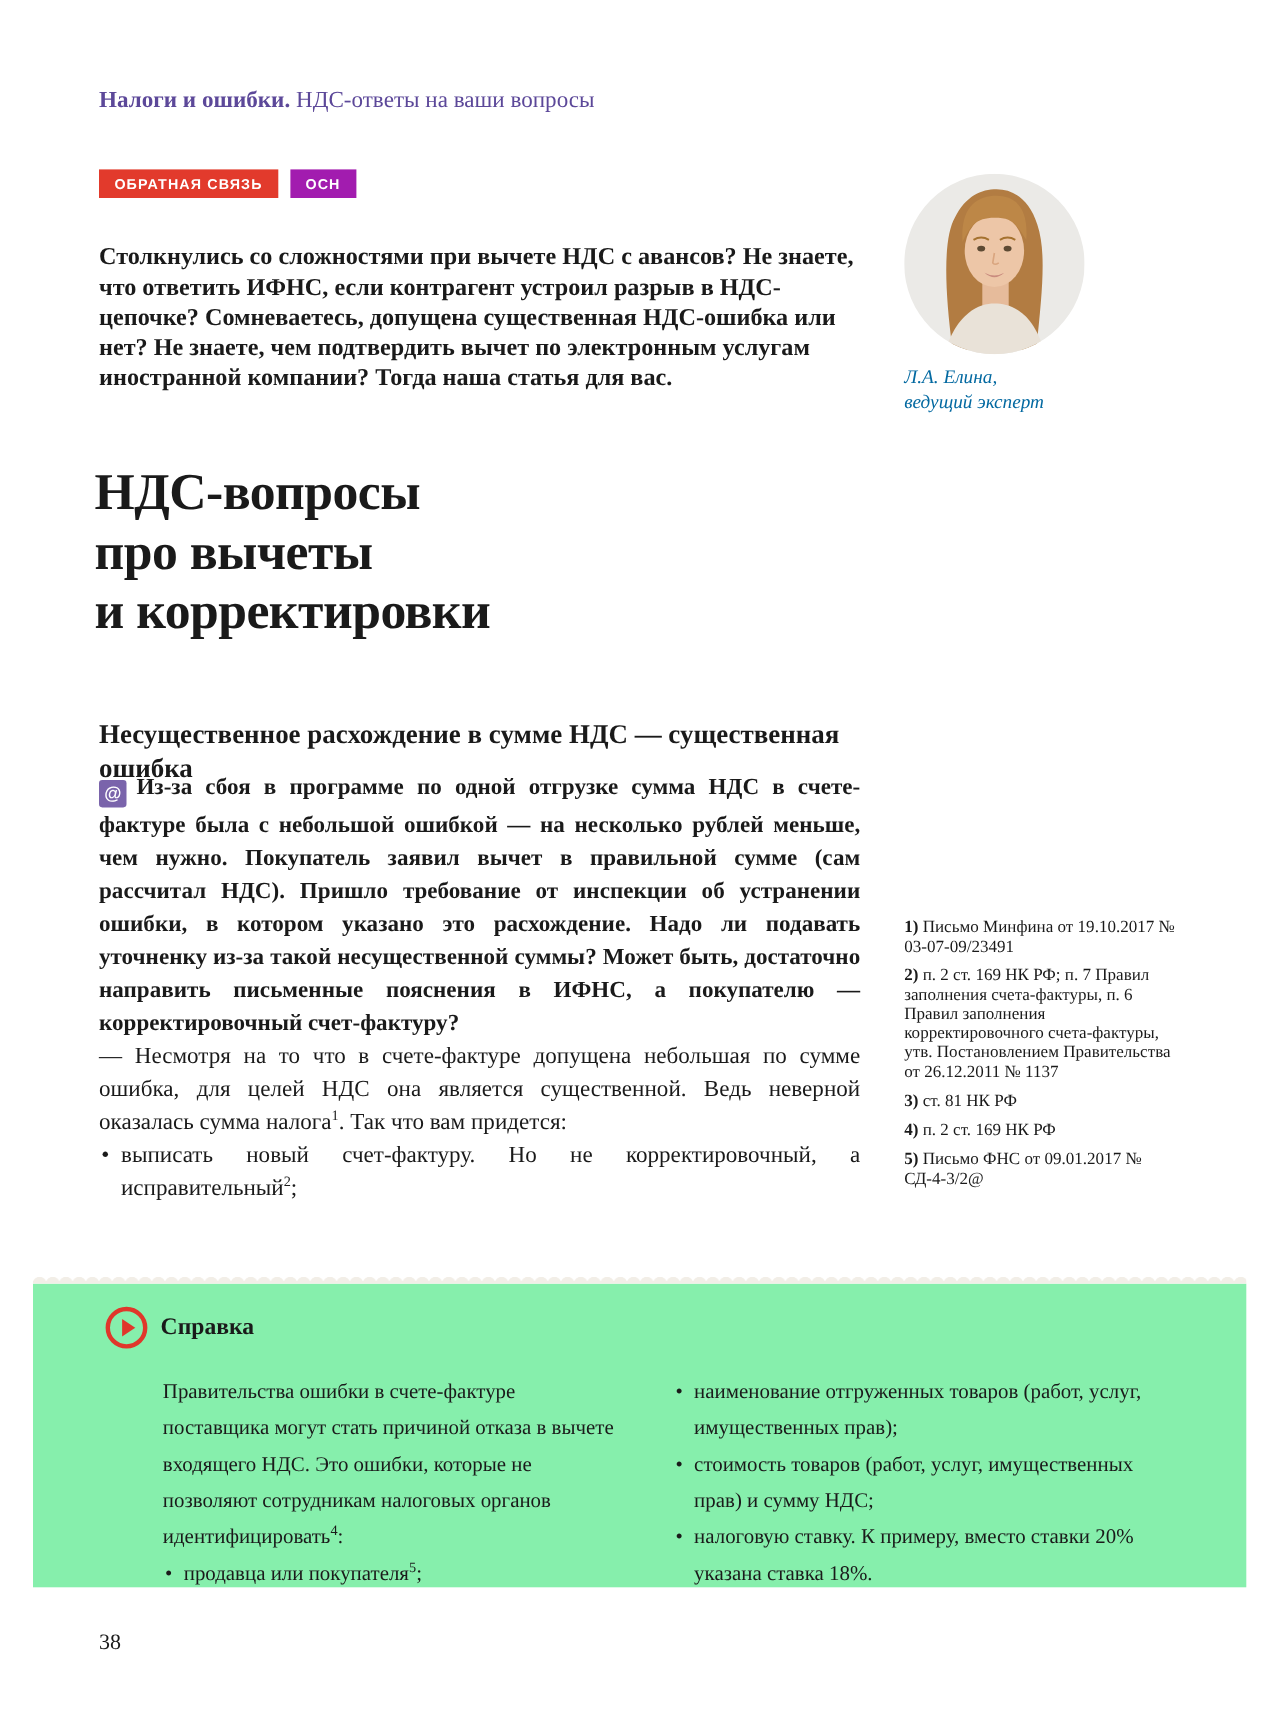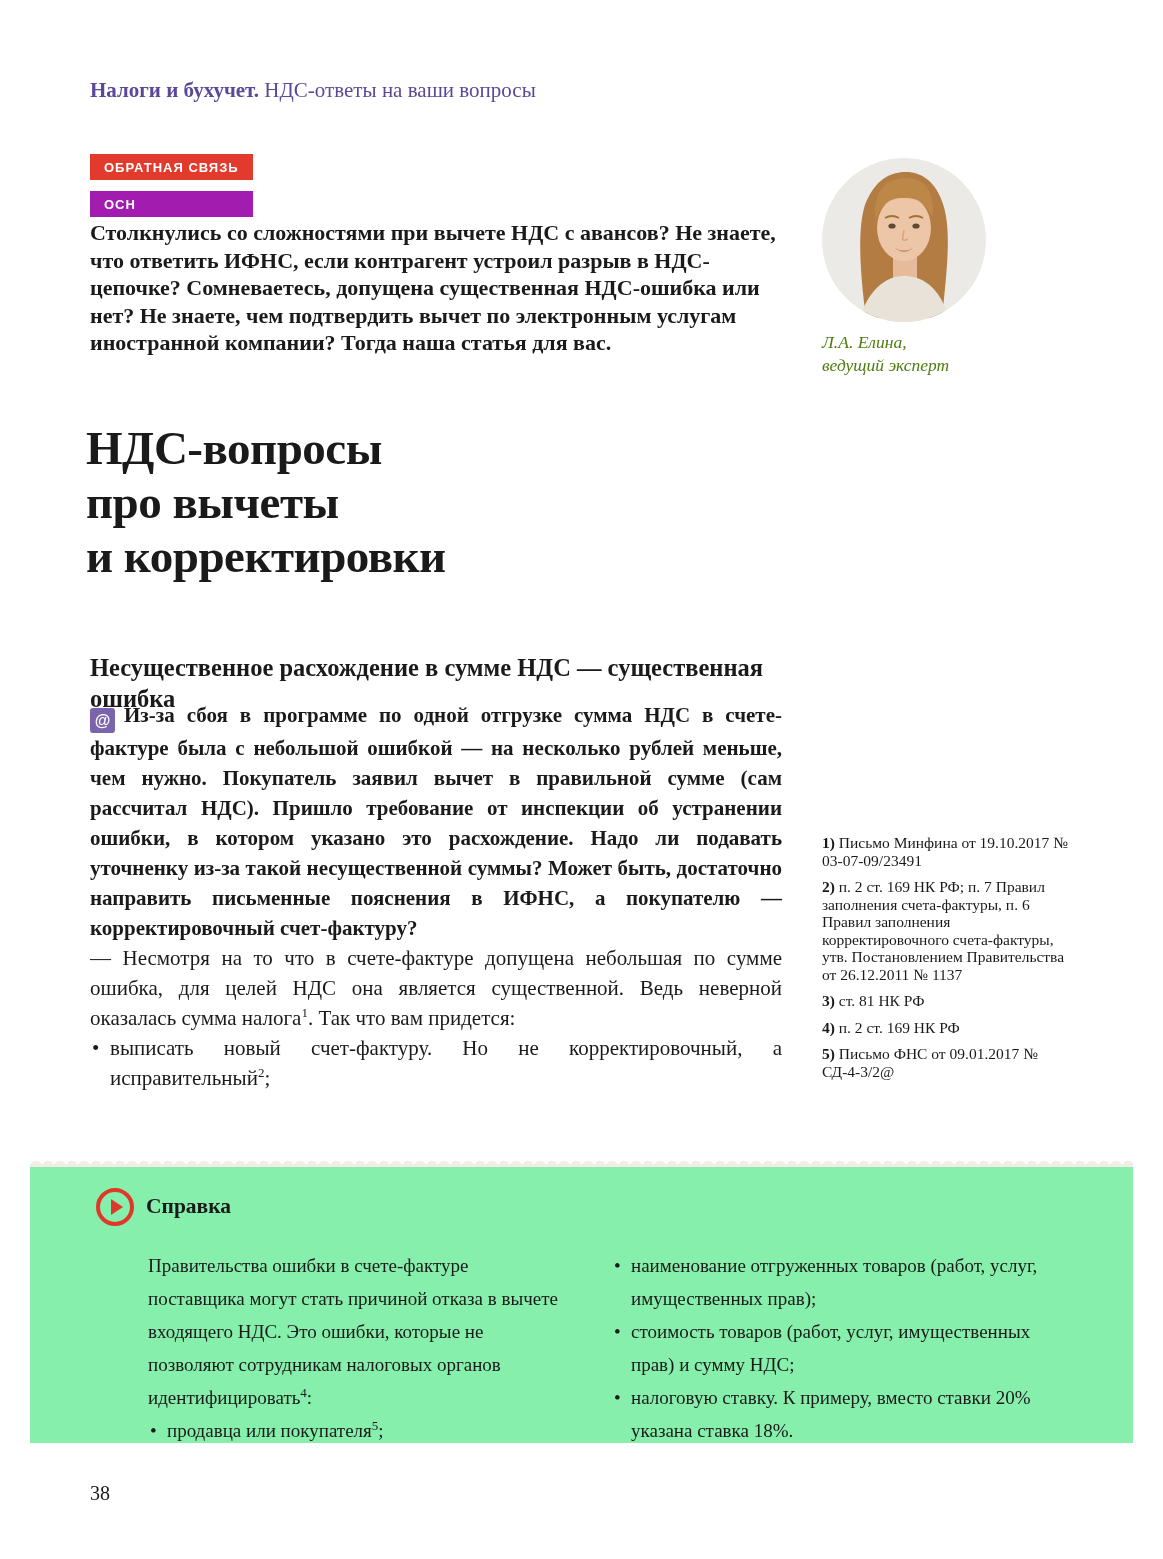--- a/index.html
+++ b/index.html
@@ -6,32 +6,32 @@
   body{
     width:1163px;height:1559px;position:relative;background:#ffffff;
     font-family:"Liberation Serif", serif;color:#1a1a1a;overflow:hidden;
   }
   
   .brand-line{position:absolute;left:90px;top:78px;font-size:21px;color:#5c4899;}
   .brand{font-weight:bold;}
   .section-name{font-weight:normal;margin-top:24px;}
   
   .badges{position:absolute;left:90px;top:154px;display:flex;gap:11px;
-    font-family:"Liberation Sans", sans-serif;flex-direction:column;}
+    font-family:"Liberation Sans", sans-serif;}
   .badge{color:#fff;font-weight:bold;font-size:13px;letter-spacing:1px;
     padding:7px 14px 6px;line-height:1;}
   .badge-red{background:#e23a2c;}
   .badge-purple{background:#a21caf;}
   
   .lead{position:absolute;left:90px;top:197px;width:690px;font-size:22px;
     line-height:27.5px;font-weight:bold;text-align:left;}
   
   .photo{position:absolute;left:822px;top:158px;width:164px;height:164px;}
   .caption{position:absolute;left:822px;top:331px;font-style:italic;
-    font-size:17.5px;line-height:23px;color:#4d7c0f;}
+    font-size:17.5px;line-height:23px;color:#0369a1;}
   
   .title{position:absolute;left:86px;top:390px;font-size:47px;line-height:54px;
     font-weight:bold;letter-spacing:-0.5px;}
   
   .heading{position:absolute;left:90px;top:632px;width:700px;font-size:24.5px;
     line-height:31px;font-weight:bold;}
   .qa{position:absolute;left:90px;top:700px;width:692px;font-size:21px;
     line-height:30px;text-align:justify;}
   .question{font-weight:bold;margin:0;}
   .at-badge{display:inline-block;width:25px;height:25px;background:#7a64ab;
@@ -67,21 +67,21 @@
   .note-bullets{margin:0;padding:0;list-style:none;}
   .note-bullets li{padding-left:19px;position:relative;}
   .note-bullets li::before{content:"\2022";position:absolute;left:2px;}
   
   .page-number{position:absolute;left:90px;top:1482px;font-size:20px;}
 </style>
 </head>
 <body>
 
 <div class="brand-line">
-  <span class="brand">Налоги и бухучет.</span>
+  <span class="brand">Налоги и ошибки.</span>
   <span class="section-name">НДС-ответы на ваши вопросы</span>
 </div>
 
 <div class="badges">
   <span class="badge badge-red">ОБРАТНАЯ СВЯЗЬ</span>
   <span class="badge badge-purple">ОСН</span>
 </div>
 
 <p class="lead">Столкнулись со сложностями при вычете НДС с авансов? Не знаете, что ответить ИФНС, если контрагент устроил разрыв в НДС-цепочке? Сомневаетесь, допущена существенная НДС-ошибка или нет? Не знаете, чем подтвердить вычет по электронным услугам иностранной компании? Тогда наша статья для вас.</p>
 

